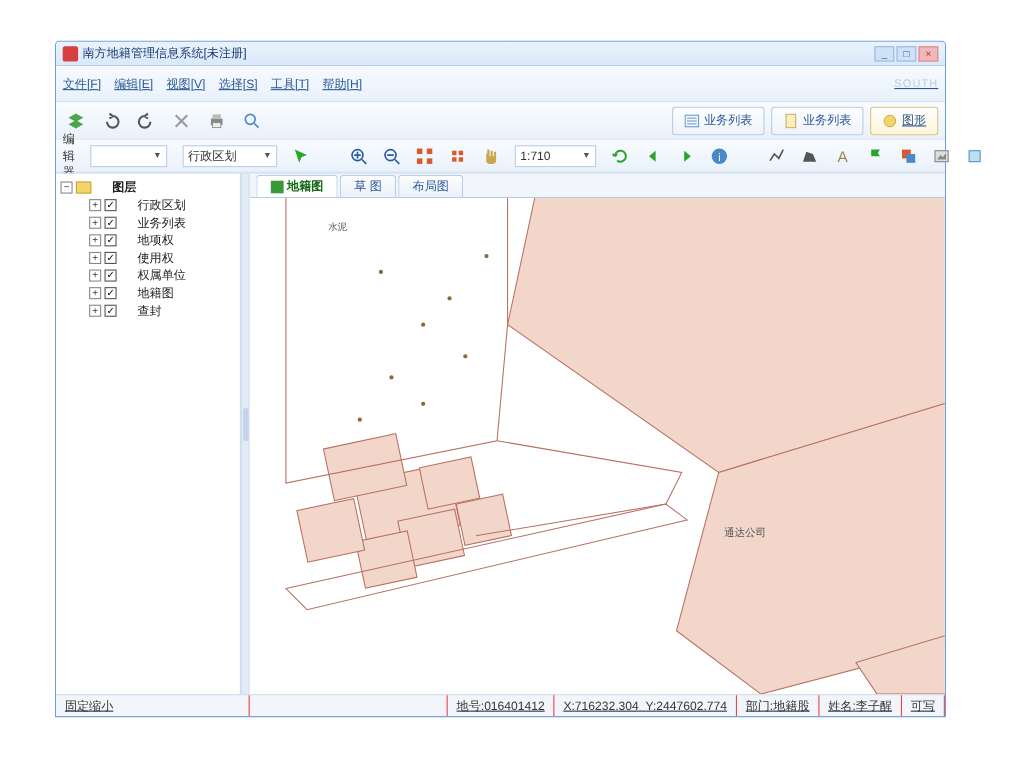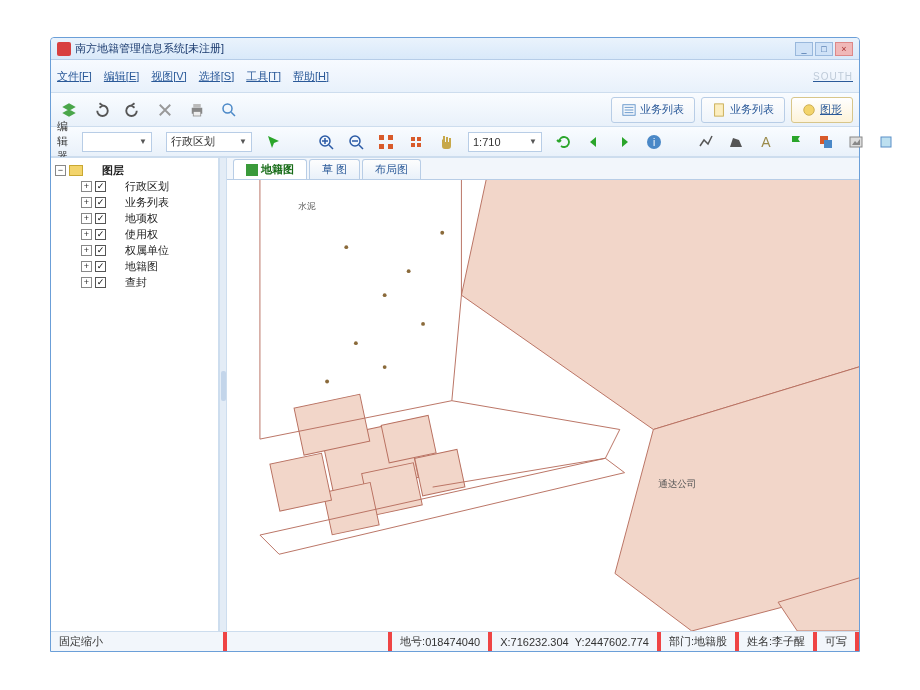--- a/index.html
+++ b/index.html
@@ -100,21 +100,21 @@
 .maptab .ticon { width:12px; height:12px; }
 
 .canvas { flex:1; background:#fff; position:relative; overflow:hidden; }
 .canvas svg { position:absolute; inset:0; width:100%; height:100%; }
 
 
 .statusbar {
   height: 20px; border-top:1px solid #cdddee; background:#f2f6fb;
   display:flex; align-items:center; font-size:11px; color:#333;
 }
-.statusbar .cell { padding:0 8px; border-right:4px solid #ef4444; height:100%; display:flex; align-items:center; }
+.statusbar .cell { padding:0 8px; border-right:1px solid #ef4444; height:100%; display:flex; align-items:center;text-decoration:underline; }
 .statusbar .cell.first { width:176px; }
 .statusbar .flex { flex:1; }
 </style>
 </head>
 <body>
 
 <div class="window">
 
   <div class="titlebar">
     <span class="app-icon"></span>
@@ -417,21 +417,21 @@
         </svg>
       </div>
     </div>
   </div>
 
   <div class="statusbar">
     <div class="cell first">固定缩小</div>
     <div class="cell flex"></div>
     <div class="cell">
       <span>地号:</span>
-        <span>018474040</span>
+        <span>016401412</span>
     </div>
     <div class="cell">
       <span>X:</span><span>716232.304</span>
       &nbsp;&nbsp;
       <span>Y:</span><span>2447602.774</span>
     </div>
     <div class="cell">
       <span>部门:</span>
         <span>地籍股</span>
     </div>

